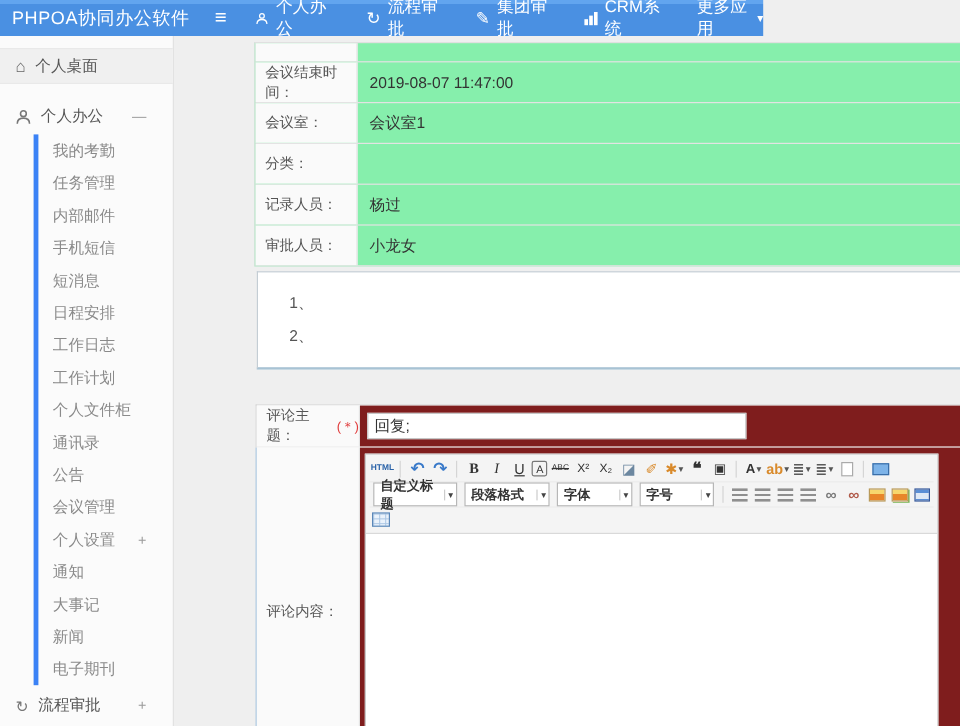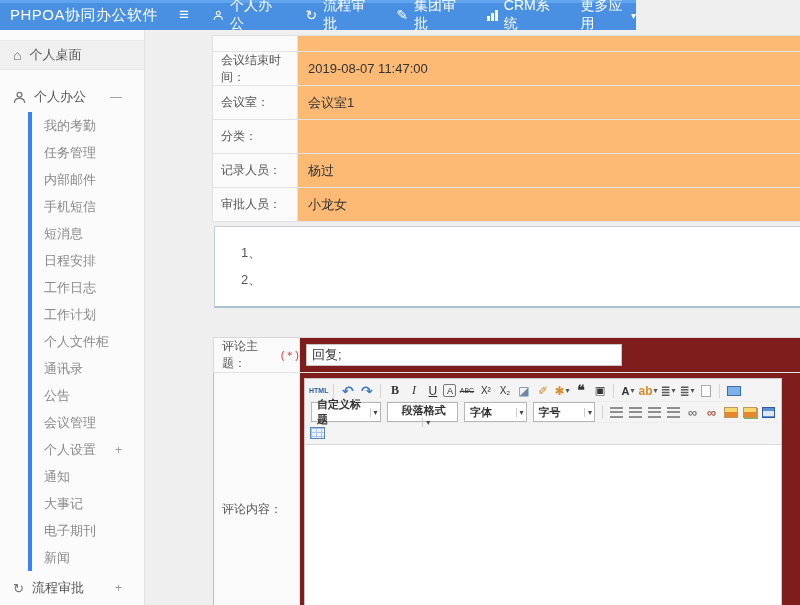--- a/index.html
+++ b/index.html
@@ -32,21 +32,21 @@
     padding-left:13px; font-size:13px; color:#555; position:relative; cursor:pointer; }
   .side-group .mark, .sub-item .mark { position:absolute; right:22px; color:#999; font-size:12px; }
   .side-sub { margin-left:28px; border-left:4px solid #3b82f6; }
   .sub-item { height:27px; display:flex; align-items:center; padding-left:12px;
     font-size:13px; color:#8a8a8a; position:relative; cursor:pointer; }
   .wf-glyph { font-size:13px; color:#777; line-height:1; }
 
   
   .main { position:absolute; left:146px; top:30px; right:0; bottom:0; background:#efefef; overflow:hidden; }
 
-  .meeting-table { position:absolute; left:66px; top:5px; right:0; background:#fdba74;
+  .meeting-table { position:absolute; left:66px; top:5px; right:0; background:#86efac;
     border-left:1px solid #e0e0e0; border-top:1px solid #e0e0e0; }
   .m-row { display:flex; height:34px; border-bottom:1px solid #e3e3e3; }
   .m-row.sliver { height:16px; }
   .m-label { width:85px; background:#fafafa; border-right:1px solid #e3e3e3;
     display:flex; align-items:center; padding-left:8px; font-size:12px; color:#555; }
   .m-value { flex:1; display:flex; align-items:center; padding-left:10px; font-size:13px; color:#333; }
 
   .content-box { position:absolute; left:68px; top:196px; right:0; height:82px; background:#fff;
     border:1px solid #c4cdd4; border-bottom:2px solid #a8c3d4; border-right:none;
     padding:12px 0 0 26px; font-size:13px; color:#555; line-height:27px; }
@@ -84,21 +84,21 @@
   .orange { color:#d98a2b; font-size:12px; }
   .quote-g { font-family:"Liberation Serif",serif; font-weight:bold; font-size:14px; color:#333; }
   .caret { font-size:8px; color:#555; font-style:normal; }
   .list-g { color:#5a5a5a; font-size:12px; }
   .icon-page { width:10px; height:12px; border:1px solid #aaa; background:#fff; display:inline-block; }
   .icon-monitor { width:14px; height:10px; border:1px solid #3a6ea8; background:#7db3e8; display:inline-block; }
   .tb-select { height:20px; background:#fff; border:1px solid #b7b7b7; display:inline-flex;
     align-items:center; justify-content:space-between; font-size:11px; color:#333;
     padding:0 2px 0 5px; margin:0 3px; cursor:pointer; }
   .sel-caret { border-left:1px solid #ccc; padding-left:3px; margin-left:5px; font-size:8px; color:#444; font-style:normal; }
-  .w-head{width:78px;} .w-para{width:80px;flex-direction:column;} .w-font{width:70px;} .w-size{width:70px;}
+  .w-head{width:78px;} .w-para{width:80px;} .w-font{width:70px;} .w-size{width:70px;}
   .bars { width:13px; height:11px; display:inline-block;
     background:repeating-linear-gradient(to bottom,#8f8f8f 0 2px,transparent 2px 4.5px); }
   .link-g { color:#7a7a7a; font-size:13px; font-weight:bold; }
   .unlink-g { color:#b05a4a; }
   .icon-img { width:14px; height:11px; border:1px solid #b99a5a; display:inline-block;
     background:linear-gradient(180deg,#f7d76e 0 45%,#e8862a 45%); }
   .icon-img.plus { box-shadow:1px 1px 0 #7cb85a; }
   .icon-media { width:13px; height:11px; display:inline-block; border:1px solid #35589a;
     background:linear-gradient(180deg,#5b8fd6 0 3px,#dfe9f6 3px 8px,#5b8fd6 8px); }
   .icon-table { width:15px; height:12px; display:inline-block; border:1px solid #5b87b8;
@@ -197,24 +197,24 @@
         <span>个人设置</span>
         <span class="mark">+</span>
       </div>
     <div class="sub-item">
         <span>通知</span>
       </div>
     <div class="sub-item">
         <span>大事记</span>
       </div>
     <div class="sub-item">
+        <span>新闻</span>
+      </div>
+    <div class="sub-item">
         <span>电子期刊</span>
-      </div>
-    <div class="sub-item">
-        <span>新闻</span>
       </div>
   </div>
   <div class="side-group" style="margin-top:2px;">
     <span class="wf-glyph">↻</span>
     <span>流程审批</span>
     <span class="mark">+</span>
   </div>
 </div>
 
 <div class="main">

